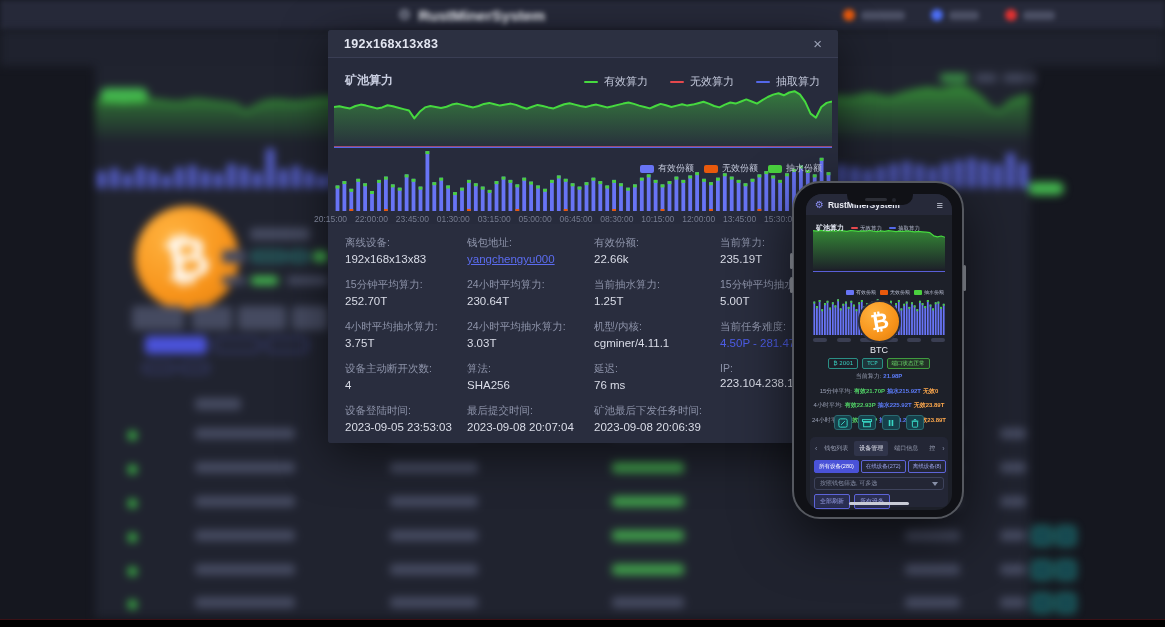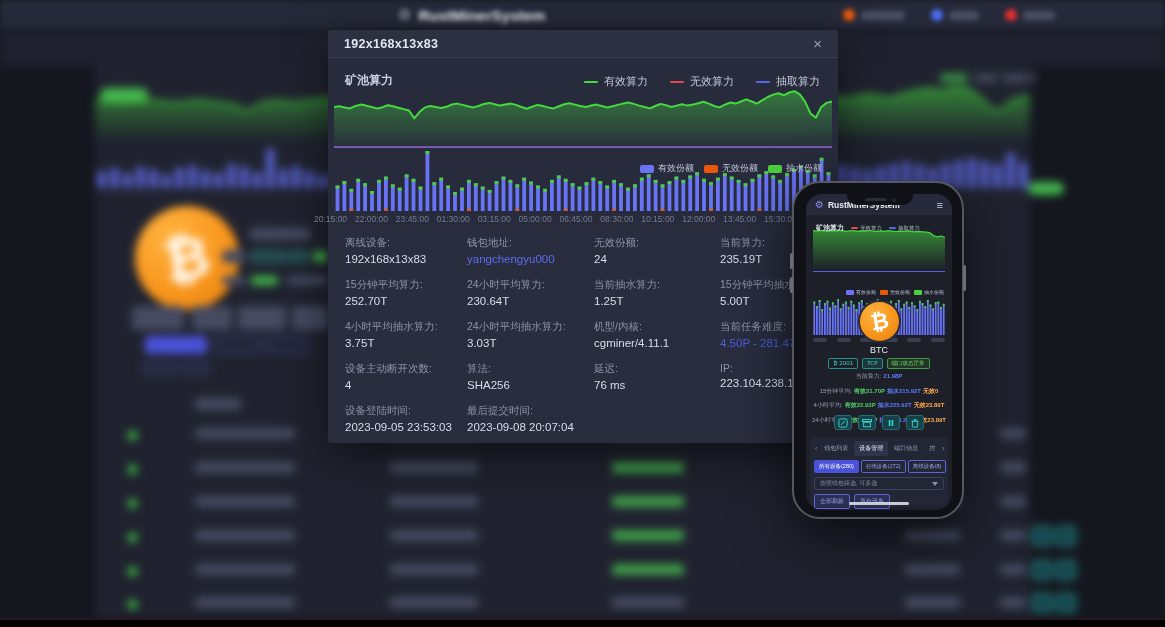--- a/index.html
+++ b/index.html
@@ -53,21 +53,21 @@
   .axis-row { position:absolute; left:-14px; top:156px; width:524px; display:flex; justify-content:space-between; }
   .axis-row span { color:#767c90; font-size:8.5px; white-space:nowrap; }
   .tab-row { position:absolute; left:0; top:168px; display:flex; }
   .mtab { height:26px; padding:0 15px; display:flex; align-items:center; font-size:11.5px;
           background:#222636; color:#8b91a5; cursor:pointer; border-right:1px solid #2c3041; }
   .mtab.active { background:#30344a; color:#e8eaf4; }
   .info-panel { position:absolute; left:0; top:194px; width:510px; height:219px; background:#292d3e; border-radius:0 0 3px 3px; }
   .info-grid { display:grid; grid-template-columns:118px 123px 122px 117px; column-gap:4px; row-gap:13px; padding:12px 0 0 17px; }
   .cell .lab { color:#8c92a8; font-size:10.5px; margin-bottom:3px; white-space:nowrap; }
   .cell .val { color:#dadde8; font-size:11.5px; white-space:nowrap; overflow:hidden; }
-  .cell .val.link { color:#5b6cf0; }
+  .cell .val.link { color:#5b6cf0;text-decoration:underline; }
   .cell .val.accent { color:#4d5de8; }
 
   
   .phone { position:absolute; left:792px; top:181px; width:172px; height:338px; z-index:20;
            background:#101116; border:2px solid #55585f; border-radius:28px;
            box-shadow:0 18px 55px rgba(0,0,0,.65); }
   .side-nub { position:absolute; width:3px; border-radius:2px; background:#6a6d74; }
   .screen { position:absolute; left:12px; top:11px; width:146px; height:316px; background:#1d2029;
             border-radius:16px; overflow:hidden; }
   .notch { position:absolute; left:53px; top:11px; width:66px; height:11px; background:#101116;
@@ -561,22 +561,22 @@
       <div class="info-grid" id="info-grid">
           <div class="cell">
             <div class="lab">离线设备:</div>
             <div class="val ">192x168x13x83</div>
           </div>
           <div class="cell">
             <div class="lab">钱包地址:</div>
             <div class="val link">yangchengyu000</div>
           </div>
           <div class="cell">
-            <div class="lab">无效份额:</div>
-            <div class="val ">24</div>
+            <div class="lab">有效份额:</div>
+            <div class="val ">22.66k</div>
           </div>
           <div class="cell">
             <div class="lab">当前算力:</div>
             <div class="val ">235.19T</div>
           </div>
           <div class="cell">
             <div class="lab">15分钟平均算力:</div>
             <div class="val ">252.70T</div>
           </div>
           <div class="cell">
@@ -623,20 +623,24 @@
             <div class="lab">IP:</div>
             <div class="val ">223.104.238.124</div>
           </div>
           <div class="cell">
             <div class="lab">设备登陆时间:</div>
             <div class="val ">2023-09-05 23:53:03</div>
           </div>
           <div class="cell">
             <div class="lab">最后提交时间:</div>
             <div class="val ">2023-09-08 20:07:04</div>
+          </div>
+          <div class="cell">
+            <div class="lab">矿池最后下发任务时间:</div>
+            <div class="val ">2023-09-08 20:06:39</div>
           </div>
         </div>
     </div>
   </div>
 
   <div class="phone">
     <div class="side-nub" style="left:-4px;top:70px;height:16px"></div>
     <div class="side-nub" style="left:-4px;top:94px;height:16px"></div>
     <div class="side-nub" style="right:-4px;top:82px;height:26px"></div>
     <div class="screen">

